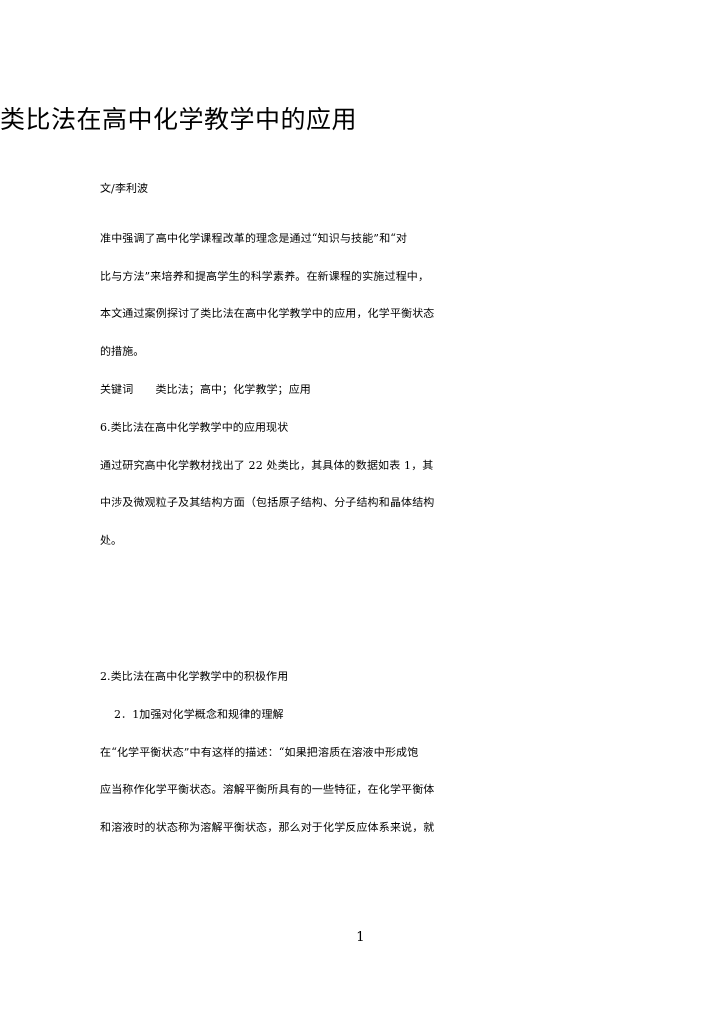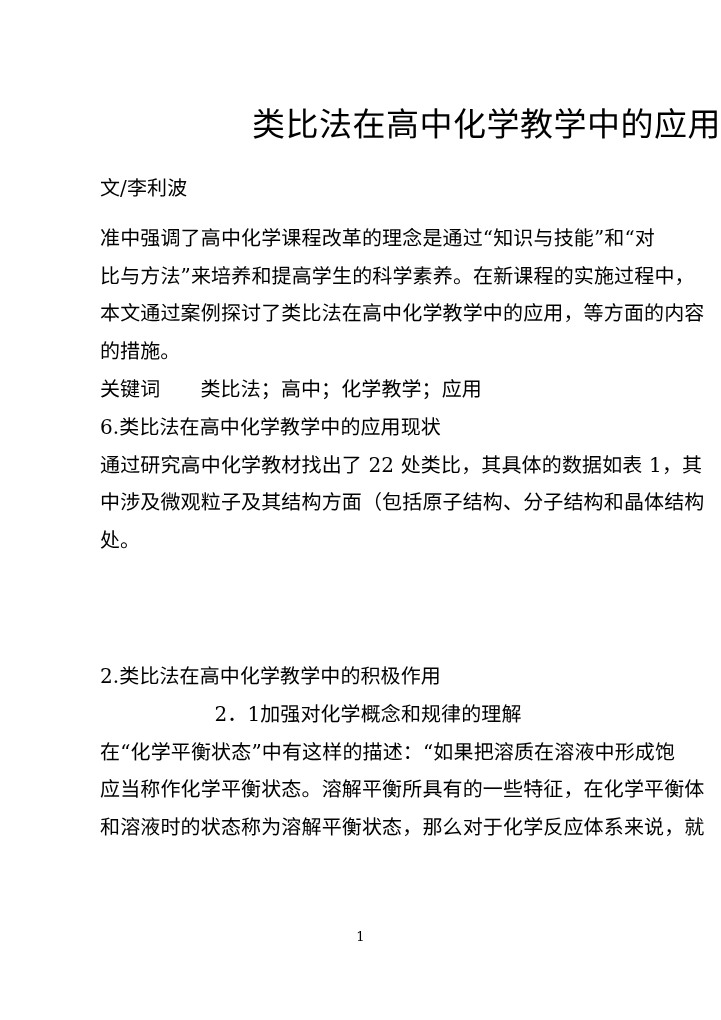--- a/index.html
+++ b/index.html
@@ -26,54 +26,53 @@
     height: 1020px;
     background: #ffffff;
   }
 
   
   .doc-title {
     position: absolute;
     left: 0;
     top: 86px;
     width: 721px;
-    text-align: right;
-    font-size: 33px;
+    text-align: left;
+    font-size: 25px;
     line-height: 34px;
     letter-spacing: 0.5px;
     font-weight: 400;
     font-family: "DejaVu Serif", "Liberation Serif", serif;
     white-space: nowrap;
   }
 
   
   .body-block {
     position: absolute;
     left: 100px;
     top: 170px;
     width: 522px;
   }
 
   .line {
-    font-size: 20px;
+    font-size: 11px;
     line-height: 37.8px;
     height: 37.8px;
     letter-spacing: 0.1px;
     white-space: nowrap;
     text-align: left;
   }
 
   .line.justify {
     
     letter-spacing: 0.15px;
   }
 
   .line.indent-1 {
     padding-left: 14px;
-    text-align: center;
   }
 
   .gap-table {
     height: 98px;
   }
 
   .gap-small {
     height: 12px;
   }
 
@@ -97,21 +96,21 @@
   <h1 class="doc-title">类比法在高中化学教学中的应用</h1>
 
   <div class="body-block">
 
     <div class="line">文/李利波</div>
 
     <div class="gap-small"></div>
 
     <div class="line justify">准中强调了高中化学课程改革的理念是通过“知识与技能”和“对</div>
     <div class="line justify">比与方法”来培养和提高学生的科学素养。在新课程的实施过程中，</div>
-    <div class="line justify">本文通过案例探讨了类比法在高中化学教学中的应用，等方面的内容</div>
+    <div class="line justify">本文通过案例探讨了类比法在高中化学教学中的应用，化学平衡状态</div>
     <div class="line">的措施。</div>
 
     <div class="line">关键词　　类比法；高中；化学教学；应用</div>
 
     <div class="line">6.类比法在高中化学教学中的应用现状</div>
 
     <div class="line justify">通过研究高中化学教材找出了 22 处类比，其具体的数据如表 1，其</div>
     <div class="line justify">中涉及微观粒子及其结构方面（包括原子结构、分子结构和晶体结构</div>
     <div class="line">处。</div>
 

